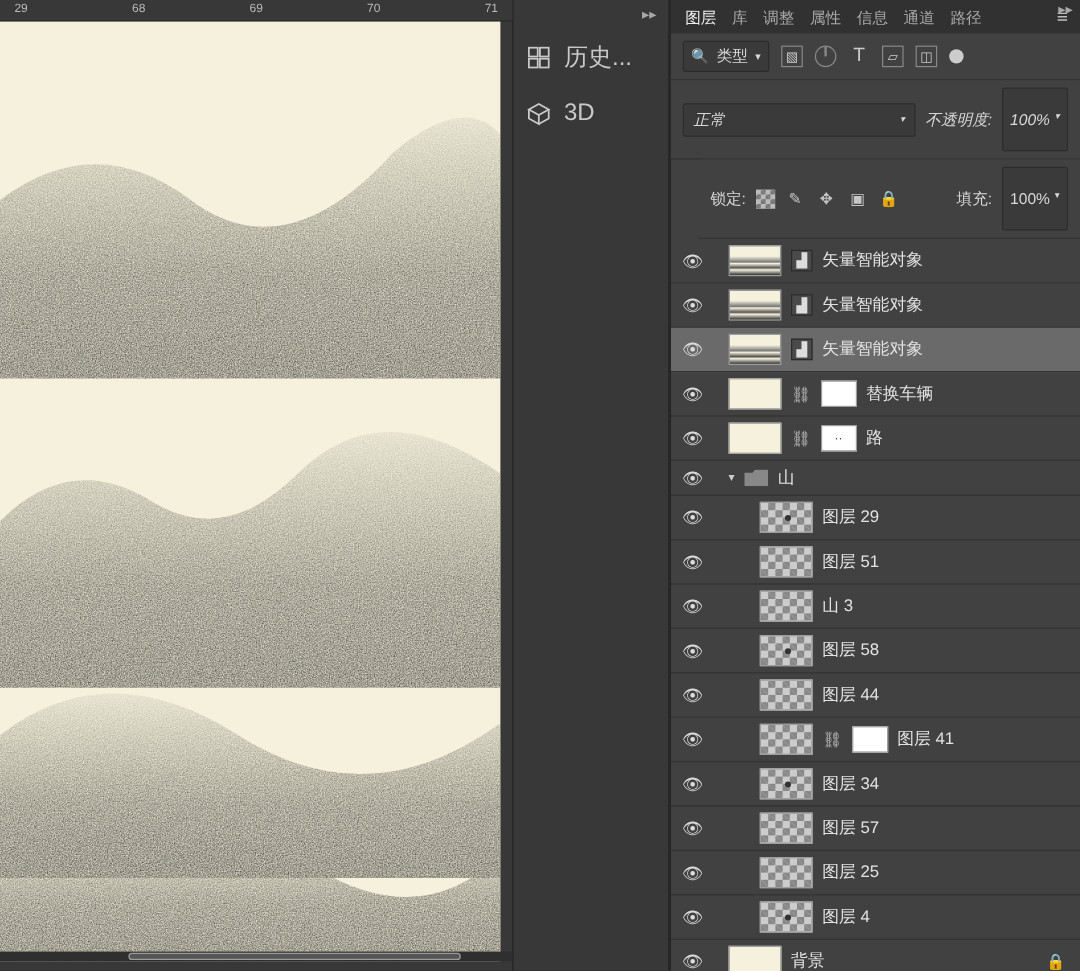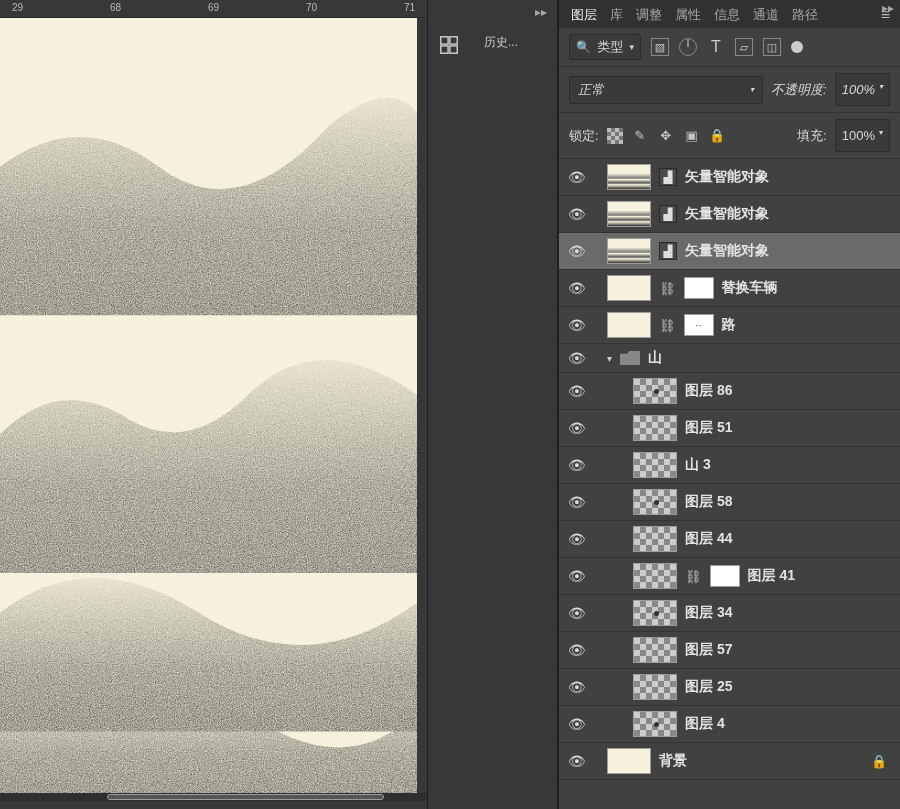--- a/index.html
+++ b/index.html
@@ -11,21 +11,21 @@
   .ruler-top { position:absolute; top:0; left:0; right:0; height:18px; background:#383838; color:#b9b9b9; font-size:10px; display:flex; justify-content:space-between; padding:2px 12px 0 12px; border-bottom:1px solid #2a2a2a;}
   .canvas-wrap { position:absolute; top:18px; left:0; right:0; bottom:8px; }
   .canvas { position:absolute; top:0; left:0; right:10px; bottom:0; background:#f5f1dc; overflow:hidden; }
   .canvas svg { position:absolute; top:0; left:0; width:100%; height:100%; }
   .hscroll { position:absolute; left:0; right:0; bottom:0; height:8px; background:#2f2f2f; }
   .hscroll .thumb { position:absolute; left:25%; width:65%; top:1px; height:6px; background:#555; border-radius:3px; }
 
   
   .dock { width:130px; background:#383838; display:flex; flex-direction:column; border-right:1px solid #1f1f1f; padding:6px 4px; gap:6px;}
   .dock-header { display:flex; justify-content:flex-end; padding:2px 6px 4px 6px; }
-  .dock-item { display:flex; align-items:flex-start; gap:24px; padding:8px 6px; color:#c9c9c9; font-size:12px; cursor:pointer; }
+  .dock-item { display:flex; align-items:center; gap:10px; padding:8px 6px; color:#c9c9c9; font-size:20px; cursor:pointer; }
   .dock-ico { width:22px; height:22px; display:flex; align-items:center; justify-content:center; color:#c9c9c9; }
   .dbl-chev { font-size:12px; color:#a8a8a8; line-height:8px; }
 
   
   .panel { flex:1; background:#414141; display:flex; flex-direction:column; border-left:1px solid #1f1f1f; }
   .ptabs { display:flex; align-items:center; gap:13px; padding:6px 10px 4px 12px; background:#313131; font-size:13px; color:#a9a9a9;}
   .ptabs .tab { cursor:pointer; }
   .ptabs .tab.active { color:#eee; }
   .ptabs .spacer { flex:1; }
   .ptabs .menu-icon { font-size:16px; color:#bdbdbd; cursor:pointer; }
@@ -35,45 +35,45 @@
   .type-sel { display:flex; align-items:center; gap:6px; background:#3a3a3a; padding:3px 6px; border:1px solid #2c2c2c; border-radius:2px; min-width:72px; justify-content:space-between;}
   .type-sel .mag { font-size:12px;}
   .type-sel .down { font-size:9px;}
   .filt-ico { width:18px; height:18px; border:1px solid #888; display:flex;align-items:center;justify-content:center;font-size:11px;color:#ccc;cursor:pointer;}
   .filt-ico.round{ border-radius:50%; position:relative;}
   .filt-ico.round::after{ content:""; position:absolute; width:2px; height:50%; background:#888; top:0; left:50%; transform:translateX(-50%);}  
   .filt-dot { width:12px;height:12px;border-radius:50%;background:#ccc;}
 
   .bl-row { display:flex; align-items:center; gap:8px; padding:6px 10px; background:#414141; border-bottom:1px solid #323232;font-style:italic;}
   .blend-sel{ flex:1; display:flex;justify-content:space-between;align-items:center;padding:4px 8px;background:#3a3a3a;border:1px solid #2c2c2c;border-radius:2px;}
-  .opac-val{ display:flex;align-items:flex-start;gap:4px;background:#3a3a3a;border:1px solid #2c2c2c;padding:8px 6px;border-radius:2px;}
+  .opac-val{ display:flex;align-items:flex-start;gap:4px;background:#3a3a3a;border:1px solid #2c2c2c;padding:18px 6px;border-radius:2px;}
   .down-s{ font-size:8px;}
 
-  .lock-row{ display:flex;align-items:center;gap:8px;padding:6px 10px;background:#414141;border-bottom:1px solid #323232;font-size:13px;}
+  .lock-row{ display:flex;align-items:center;gap:8px;padding:6px 10px;background:#414141;border-bottom:1px solid #323232;font-size:13px;margin-left:23px;}
   .lock-ico{ width:18px;height:18px;display:flex;align-items:center;justify-content:center;color:#c6c6c6;font-size:13px;cursor:pointer;}
   .checker-sm{ width:16px;height:16px;background-image:linear-gradient(45deg,#777 25%,transparent 25%,transparent 75%,#777 75%),linear-gradient(45deg,#777 25%,transparent 25%,transparent 75%,#777 75%);background-size:8px 8px;background-position:0 0,4px 4px;background-color:#bbb;}
 
   
   .layers{ flex:1; overflow:auto; background:#414141; }
   .layer{ display:flex; align-items:center; gap:8px; padding:5px 8px; border-bottom:1px solid #333; font-size:14px; color:#e2e2e2;}
   .layer.selected{ background:#6a6a6a;}
   .eye{ width:20px;text-align:center;color:#dcdcdc;font-size:14px;cursor:pointer;}
   .indent{ display:inline-block;}
   .thumb{ width:44px;height:26px;border:1px solid #9d9d9d;flex-shrink:0;}
   .thumb.cream{ background:#f5f1dc;}
   .thumb.img{ background:linear-gradient(180deg,#f5f1dc 35%,#777 55%,#f5f1dc 60%,#555 75%,#f5f1dc 82%,#333 100%);}
   .thumb.checker{ background-image:linear-gradient(45deg,#888 25%,transparent 25%,transparent 75%,#888 75%),linear-gradient(45deg,#888 25%,transparent 25%,transparent 75%,#888 75%);background-size:12px 12px;background-position:0 0,6px 6px;background-color:#ccc;}
   .thumb.dot::after{content:"";display:block;width:5px;height:5px;border-radius:50%;background:#333;position:relative;top:10px;left:20px;}
   .so-badge{ width:18px;height:18px;background:#4a4a4a;border:1px solid #2a2a2a;color:#ddd;display:flex;align-items:center;justify-content:center;font-weight:bold;font-size:11px;flex-shrink:0;}
   .folder-caret{ font-size:10px;color:#ccc;}
   .folder-ico{ width:20px;height:14px;background:#888;clip-path:polygon(0 20%,35% 20%,45% 0,100% 0,100% 100%,0 100%);}
   .link-ico{ font-size:13px;color:#c8c8c8;}
   .mask-thumb{ width:30px;height:22px;background:#fff;border:1px solid #9d9d9d;flex-shrink:0;display:flex;align-items:center;justify-content:center;font-size:10px;color:#333;}
   .lock-small{ font-size:13px;color:#c8c8c8;margin-left:auto;margin-right:4px;}
-  .lname{ white-space:nowrap;font-weight:bold;}
+  .lname{ white-space:nowrap;}
 </style>
 </head>
 <body>
 
 <div class="app">
 
   <div class="canvas-pane">
     <div class="ruler-top">
       <span>29</span>
       <span>68</span>
@@ -120,20 +120,30 @@
       <span class="dock-ico">
         <svg width="22" height="22" viewBox="0 0 24 24" fill="none" stroke="#c9c9c9" stroke-width="1.6">
             <rect x="3" y="3" width="8" height="8"></rect>
             <rect x="13" y="3" width="8" height="8"></rect>
             <rect x="3" y="13" width="8" height="8"></rect>
             <rect x="13" y="13" width="8" height="8"></rect>
           </svg>
       </span>
       <span>历史...</span>
     </div>
+    <div class="dock-item">
+      <span class="dock-ico">
+        <svg width="22" height="22" viewBox="0 0 24 24" fill="none" stroke="#c9c9c9" stroke-width="1.6">
+            <path d="M12 3 L21 8 L12 13 L3 8 Z"></path>
+            <path d="M3 8 L3 16 L12 21 L12 13"></path>
+            <path d="M21 8 L21 16 L12 21"></path>
+          </svg>
+      </span>
+      <span>3D</span>
+    </div>
   </div>
 
   <div class="panel" style="position:relative;">
     <span class="dbl-chev dbl-chev-r">▸▸</span>
     <div class="ptabs">
       <span class="tab active">图层</span>
       <span class="tab">库</span>
       <span class="tab">调整</span>
       <span class="tab">属性</span>
       <span class="tab">信息</span>
@@ -225,21 +235,21 @@
           <span class="eye">👁</span>
           <span class="indent" style="width: 4px;"></span>
           <span class="folder-caret">▾</span>
           <span class="folder-ico"></span>
           <span class="lname">山</span>
         </div>
         <div class="layer">
           <span class="eye">👁</span>
           <span class="indent" style="width: 30px;"></span>
           <span class="thumb checker dot"></span>
-          <span class="lname">图层 86</span>
+          <span class="lname">图层 29</span>
         </div>
         <div class="layer">
           <span class="eye">👁</span>
           <span class="indent" style="width: 30px;"></span>
           <span class="thumb checker"></span>
           <span class="lname">图层 51</span>
         </div>
         <div class="layer">
           <span class="eye">👁</span>
           <span class="indent" style="width: 30px;"></span>

